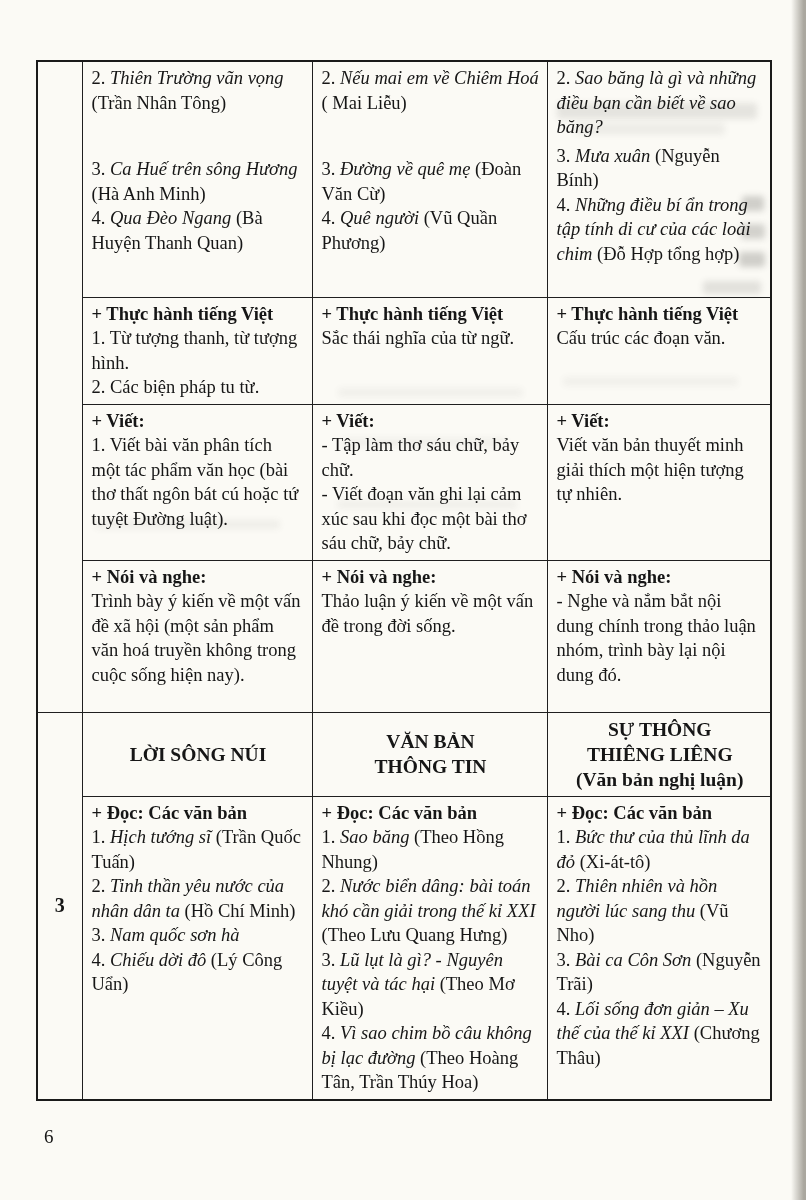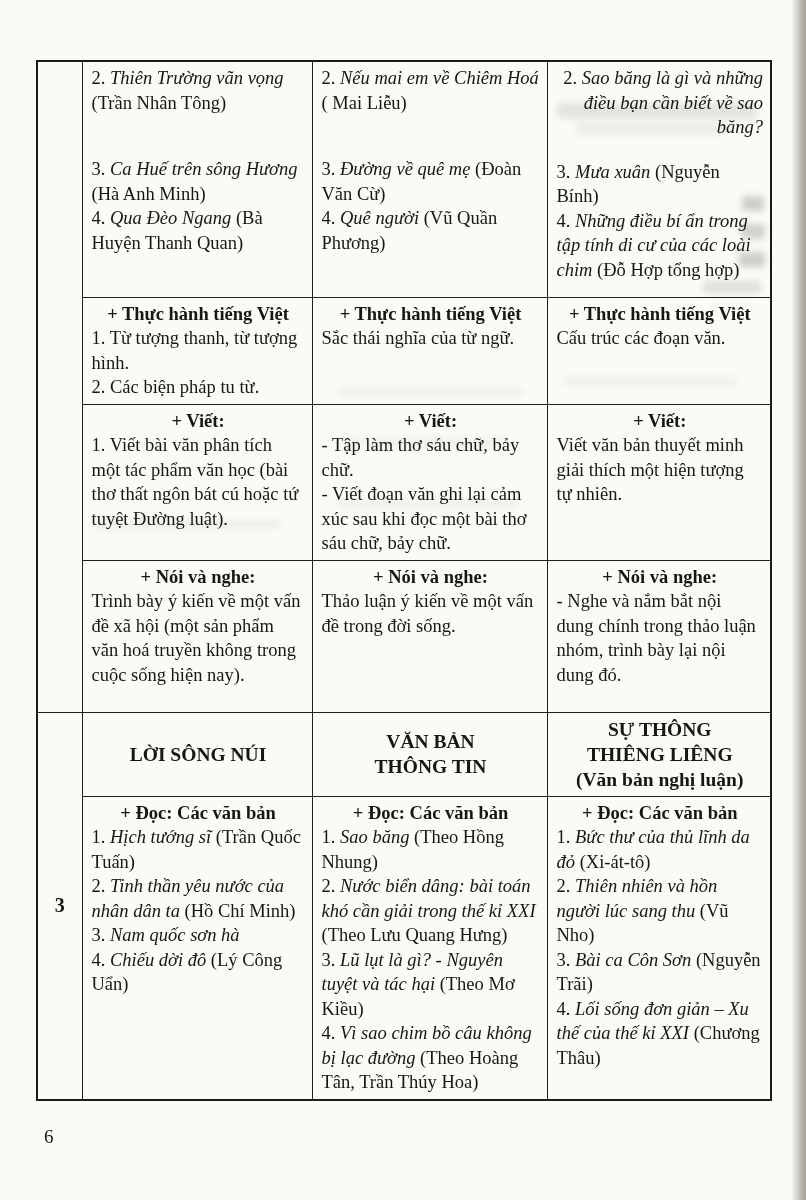--- a/index.html
+++ b/index.html
@@ -44,23 +44,23 @@
   }
   td {
     border: 1.5px solid #1f1f1f;
     vertical-align: top;
     padding: 4px 7px 4px 9px;
     font-size: 18.5px;
     line-height: 24.5px;
     background: transparent;
   }
   td p { margin: 0; }
-  td p.b { font-weight: bold; text-align: center; }
+  td p.b { font-weight: bold; }
   td p.gap-lg { margin-bottom: 42px; }
-  td p.gap-md { margin-bottom: 20px; text-align: right; }
+  td p.gap-md { margin-bottom: 4px; }
   em { font-style: italic; }
 
   .num-cell {
     text-align: center;
     vertical-align: middle;
     font-weight: bold;
     font-size: 20px;
     padding: 0;
   }
 

